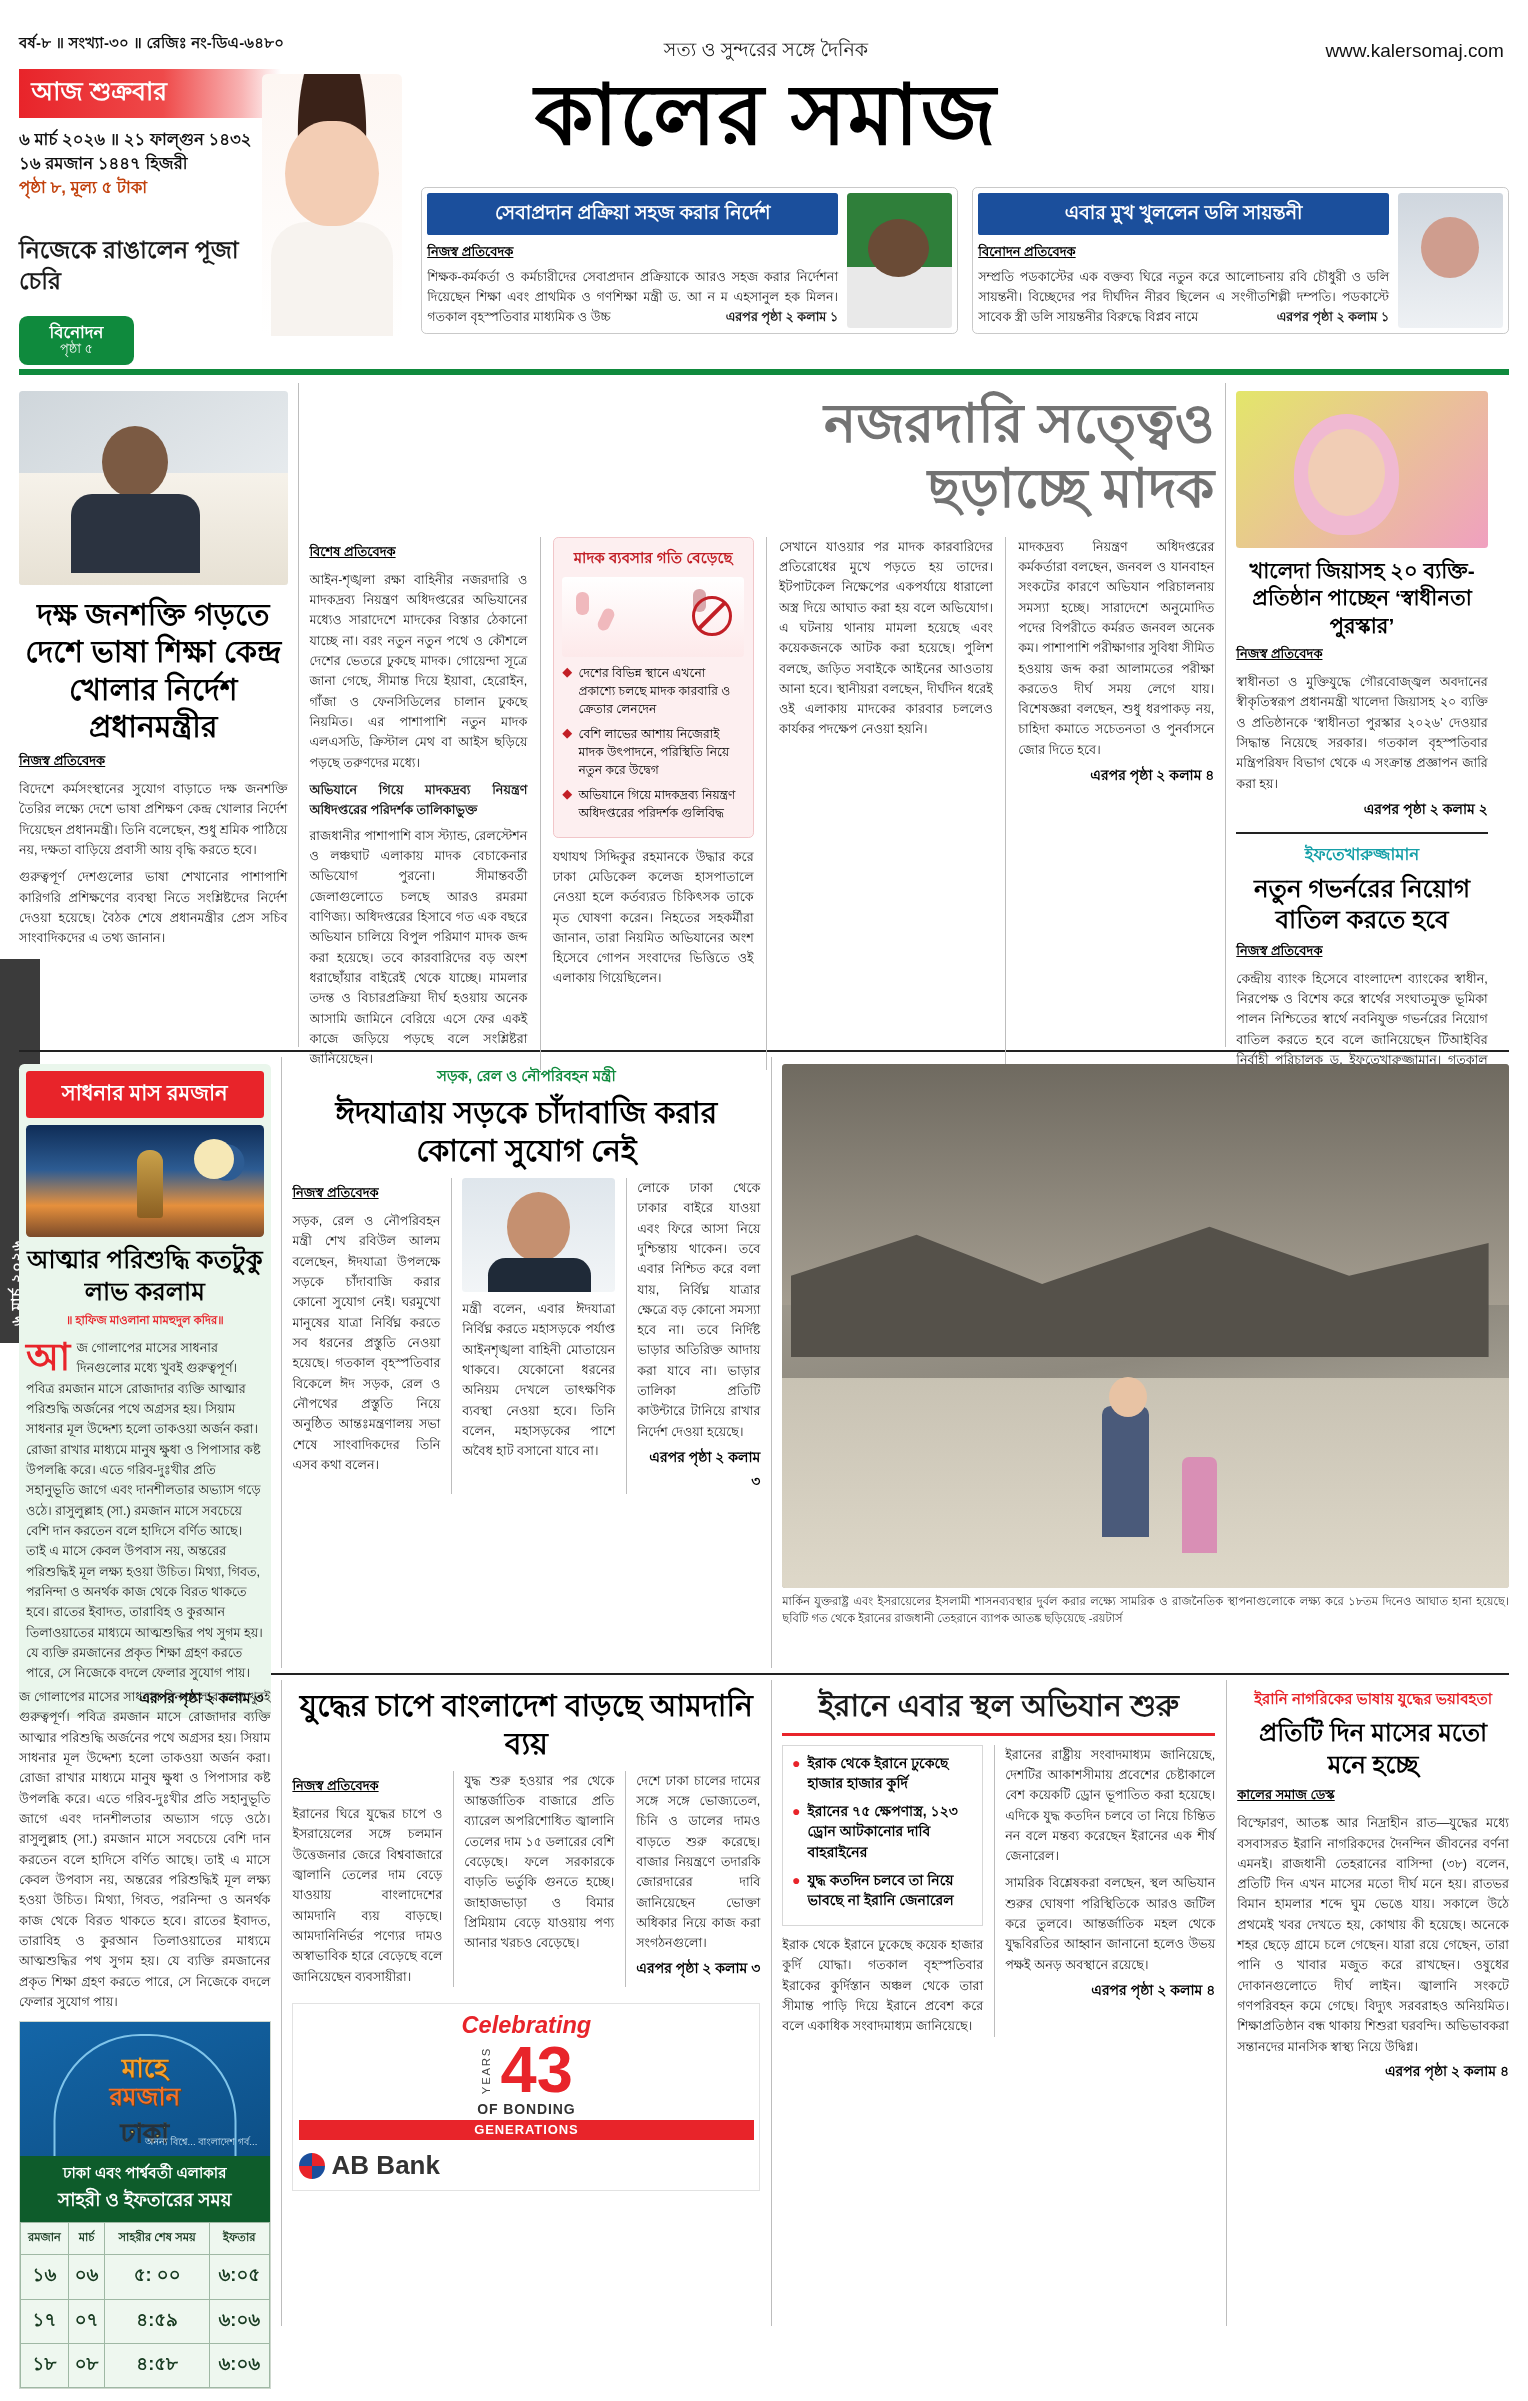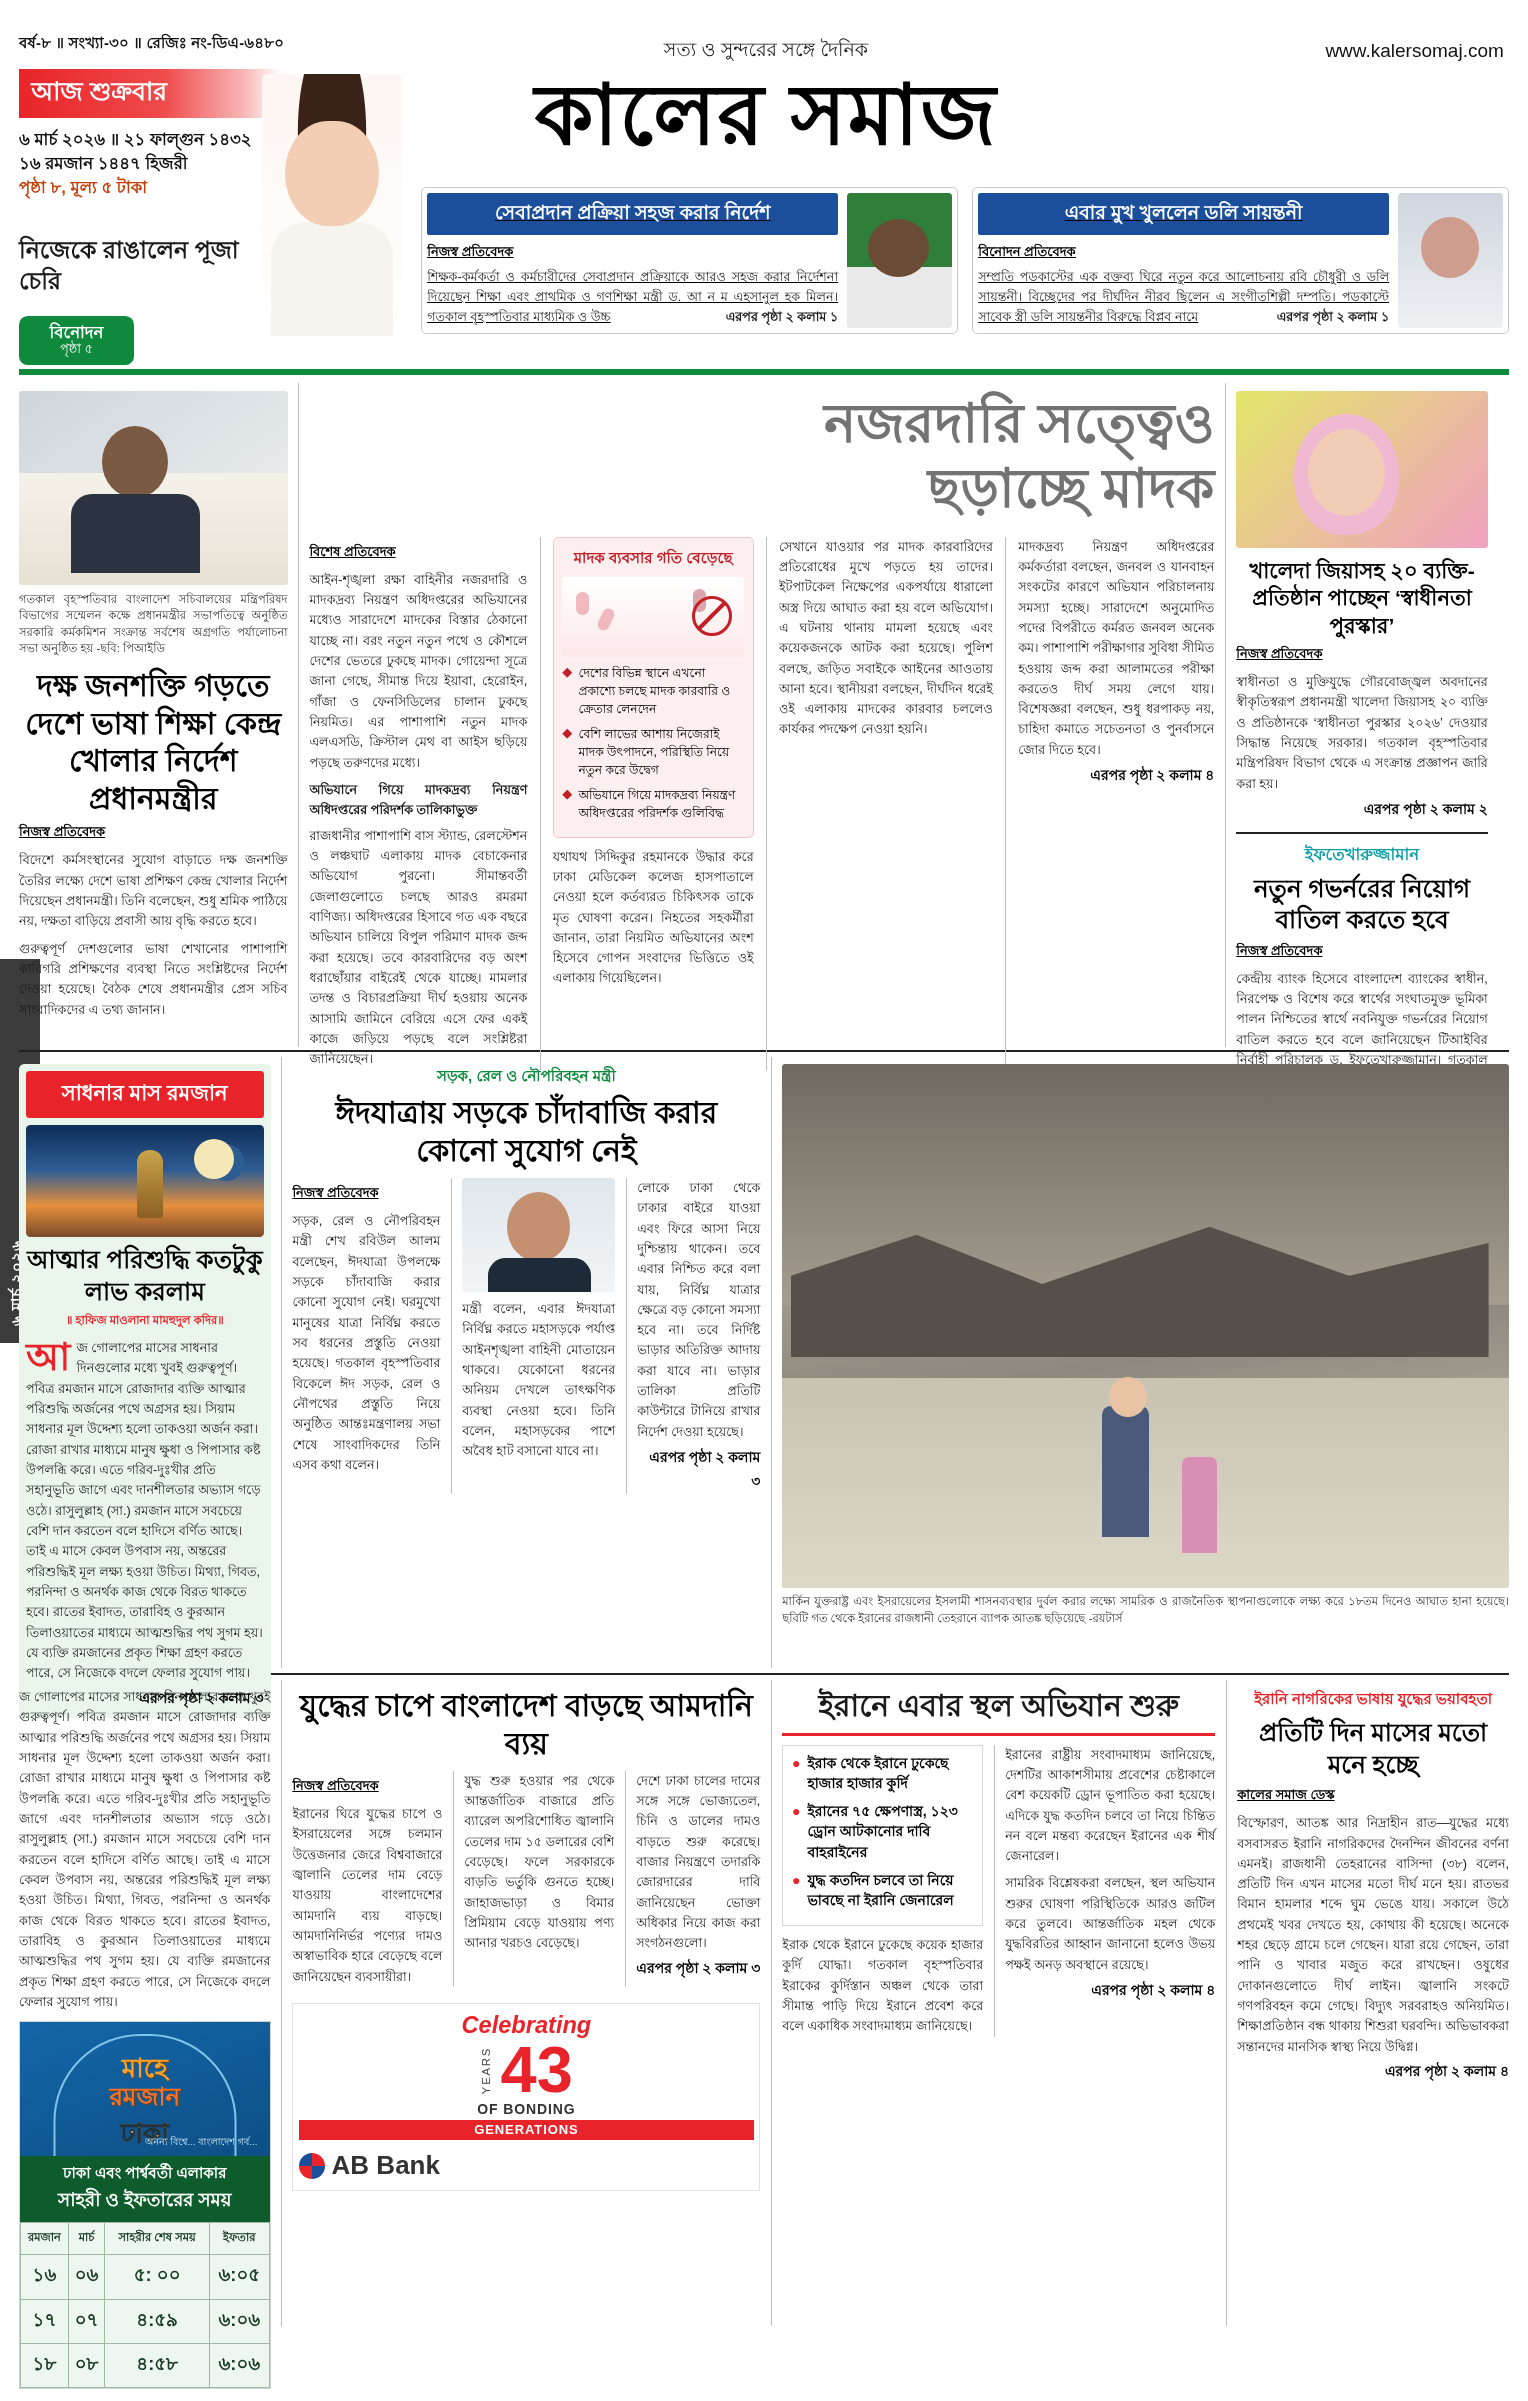--- a/index.html
+++ b/index.html
@@ -58,21 +58,21 @@
 
   .mh-center { position:absolute; left: 402px; top: 19px; width: 690px; text-align:center; }
   .tagline { font-size: 19px; color:#222; }
   .logo { font-size: 84px; font-weight: bold; color:#000; line-height: 1.15; letter-spacing: 1.7px; }
   .site { position:absolute; right: 5.2px; top: 24.5px; font-size: 19px; color:#111; }
 
   
   .tease-row { position:absolute; left: 402px; top: 171px; right: 0; display:flex; gap: 14px; }
   .tease {
     flex: 1; border: 0.9px solid #c9c9c9; border-radius: 5.2px;
-    display:flex; gap: 8.7px; padding: 5.2px; background:#fff;text-decoration:underline;
+    display:flex; gap: 8.7px; padding: 5.2px; background:#fff;
   }
   .tease .txt { flex: 1; }
   .tz-head {
     background:#1b4f9c; color:#fff; font-size: 19px; font-weight:bold;
     text-align:center; padding: 5.2px 3.5px; border-radius: 2.6px;
   }
   .tz-by { font-size: 13px; font-weight:bold; text-decoration: underline; margin: 7px 0 5.2px; }
   .tz-body { font-size: 12.7px; line-height: 1.55; text-align: justify; color:#1b1b1b; }
   .tz-cont { font-weight: bold; float: right; }
   .tease .pic { width: 105px; border-radius:3.5px; }
@@ -250,21 +250,20 @@
   <div class="body-grid">
 
     <div class="sec-a" style="height:664px;">
 
       <div class="col" style="width:279px; padding:8.7px 10.5px 0 0;">
         <div class="photo" style="height:194px;">
           <div style="position:absolute;left:0;bottom:0;width:100%;height:58%;background:linear-gradient(#f6f2ea,#e7e1d4)"></div>
           <div style="position:absolute;left:83px;top:35px;width:66px;height:72px;border-radius:50%;background:#7b5a43"></div>
           <div style="position:absolute;left:52px;top:103px;width:129px;height:79px;border-radius:21px 21px 0 0;background:#2b3340"></div>
         </div>
-        <div class="cap">গতকাল বৃহস্পতিবার বাংলাদেশ সচিবালয়ের মন্ত্রিপরিষদ বিভাগের সম্মেলন কক্ষে প্রধানমন্ত্রীর সভাপতিত্বে অনুষ্ঠিত সরকারি কর্মকমিশন সংক্রান্ত সর্বশেষ অগ্রগতি পর্যালোচনা সভা অনুষ্ঠিত হয় -ছবি: পিআইডি</div>
         <div class="hl-xl" style="margin-top:10.5px;">দক্ষ জনশক্তি গড়তে দেশে ভাষা শিক্ষা কেন্দ্র খোলার নির্দেশ প্রধানমন্ত্রীর</div>
         <div class="by">নিজস্ব প্রতিবেদক</div>
         <div class="p">বিদেশে কর্মসংস্থানের সুযোগ বাড়াতে দক্ষ জনশক্তি তৈরির লক্ষ্যে দেশে ভাষা প্রশিক্ষণ কেন্দ্র খোলার নির্দেশ দিয়েছেন প্রধানমন্ত্রী। তিনি বলেছেন, শুধু শ্রমিক পাঠিয়ে নয়, দক্ষতা বাড়িয়ে প্রবাসী আয় বৃদ্ধি করতে হবে।</div>
         <div class="p" style="margin-top:7px;">গুরুত্বপূর্ণ দেশগুলোর ভাষা শেখানোর পাশাপাশি কারিগরি প্রশিক্ষণের ব্যবস্থা নিতে সংশ্লিষ্টদের নির্দেশ দেওয়া হয়েছে। বৈঠক শেষে প্রধানমন্ত্রীর প্রেস সচিব সাংবাদিকদের এ তথ্য জানান।</div>
       </div>
 
       <div class="colrule"></div>
 
       <div class="col" style="width:926px; padding:8.7px 10.5px;">
 

